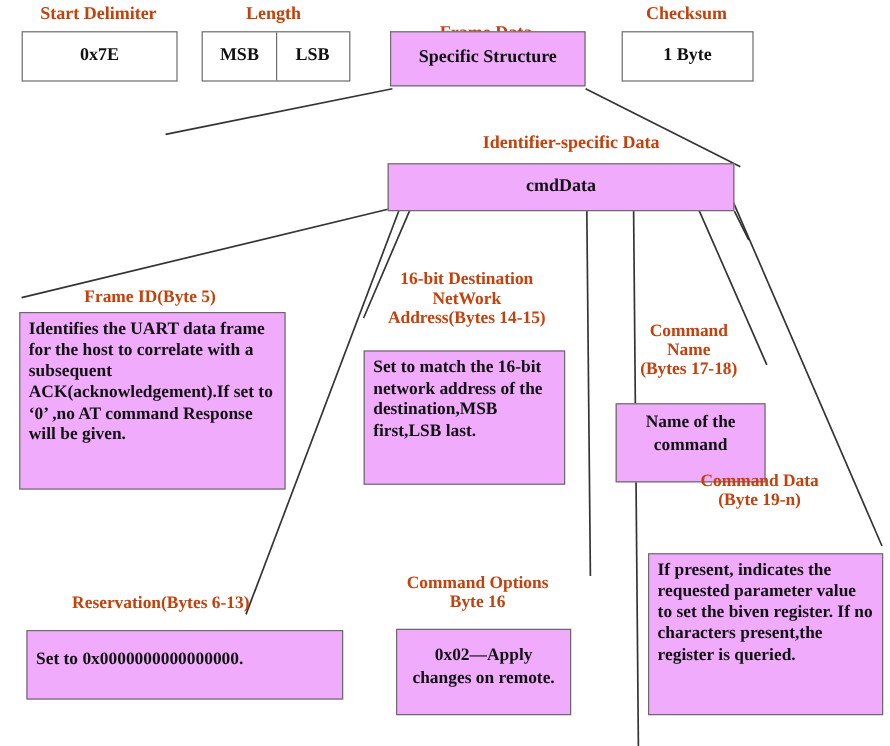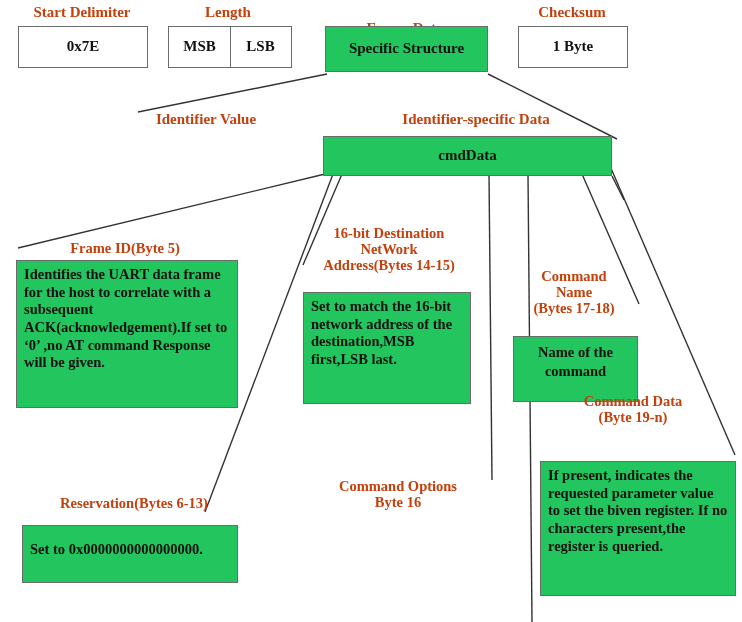--- a/index.html
+++ b/index.html
@@ -27,21 +27,21 @@
     border:1.5px solid #6b6b6b;
     box-sizing:border-box;
     background:#ffffff;
     display:flex;
     align-items:center;
     justify-content:center;
     font-weight:bold;
     text-align:center;
     line-height:1.15;
   }
-  .box.cyan{background:#22c55e;}
+  .box.cyan{background:#f0abfc;}
   .box.para{
     display:block;
     text-align:left;
     padding:5px 7px 4px 7px;
     line-height:1.22;
     white-space:pre-line;
   }
   .box.ctr{
     display:block;
     text-align:center;
@@ -95,21 +95,20 @@
     <span class="split" style="left:50%;"></span>
     <span style="flex:1;text-align:center;">LSB</span>
   </div>
 
   <div class="cap" style="left:322px;top:20px;width:166px;font-size:15px;">Frame Data</div>
   <div class="box cyan" style="left:325px;top:26px;width:163px;height:46px;font-size:15px;">Specific Structure</div>
 
   <div class="cap" style="left:512px;top:4px;width:120px;font-size:15px;">Checksum</div>
   <div class="box" style="left:518px;top:26px;width:110px;height:42px;font-size:15px;">1 Byte</div>
 
-  <div class="cap" style="left:135px;top:111px;width:142px;font-size:15px;">Identifier Value</div>
 
   <div class="cap" style="left:338px;top:111px;width:276px;font-size:15px;">Identifier-specific Data</div>
   <div class="box cyan" style="left:323px;top:136px;width:289px;height:40px;font-size:15px;">cmdData</div>
 
   <div class="cap" style="left:22px;top:240px;width:206px;font-size:14.5px;">Frame ID(Byte 5)</div>
   <div class="box cyan para" style="left:16px;top:260px;width:222px;height:148px;font-size:14.5px;">Identifies the UART data frame for the host to correlate with a subsequent ACK(acknowledgement).If set to  ‘0’ ,no AT command Response will be given.</div>
 
   <div class="cap" style="left:300px;top:225px;width:178px;font-size:14.5px;">16-bit Destination
 NetWork
 Address(Bytes 14-15)</div>
@@ -119,18 +118,20 @@
 Name
 (Bytes 17-18)</div>
   <div class="box cyan ctr" style="left:513px;top:336px;width:125px;height:66px;font-size:14.5px;">Name of the
 command</div>
 
   <div class="cap" style="left:548px;top:393px;width:170px;font-size:14.5px;">Command Data
 (Byte 19-n)</div>
   <div class="box cyan para" style="left:540px;top:461px;width:196px;height:135px;font-size:14.5px;">If present, indicates the requested parameter value to set the biven register. If no characters present,the register is queried.</div>
 
   <div class="cap" style="left:28px;top:495px;width:212px;font-size:14.5px;">Reservation(Bytes 6-13)</div>
-  <div class="box cyan para" style="left:22px;top:525px;width:216px;height:58px;font-size:14.5px;padding-top:15px;">Set to  0x0000000000000000.</div>
+  <div class="box cyan para" style="left:22px;top:525px;width:264px;height:58px;font-size:14.5px;padding-top:15px;">Set to  0x0000000000000000.</div>
 
   <div class="cap" style="left:305px;top:478px;width:186px;font-size:14.5px;">Command Options
 Byte 16</div>
+  <div class="box cyan ctr" style="left:330px;top:524px;width:146px;height:72px;font-size:14.5px;padding-top:12px;">0x02—Apply
+changes on remote.</div>
 
 </div>
 
 </body></html>

